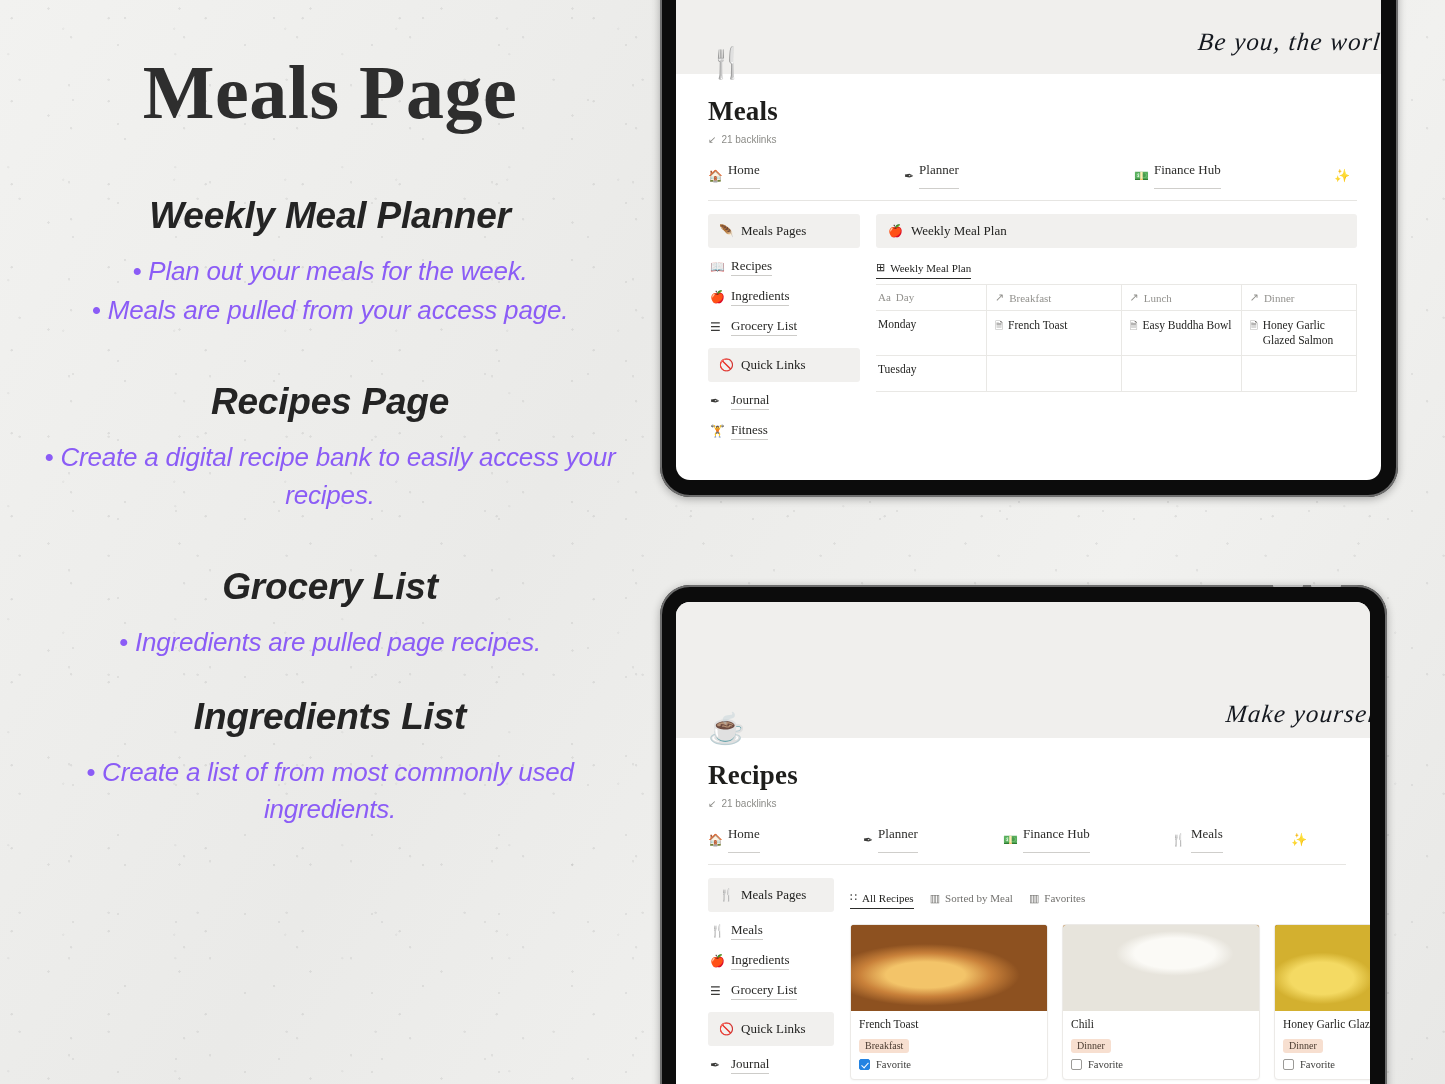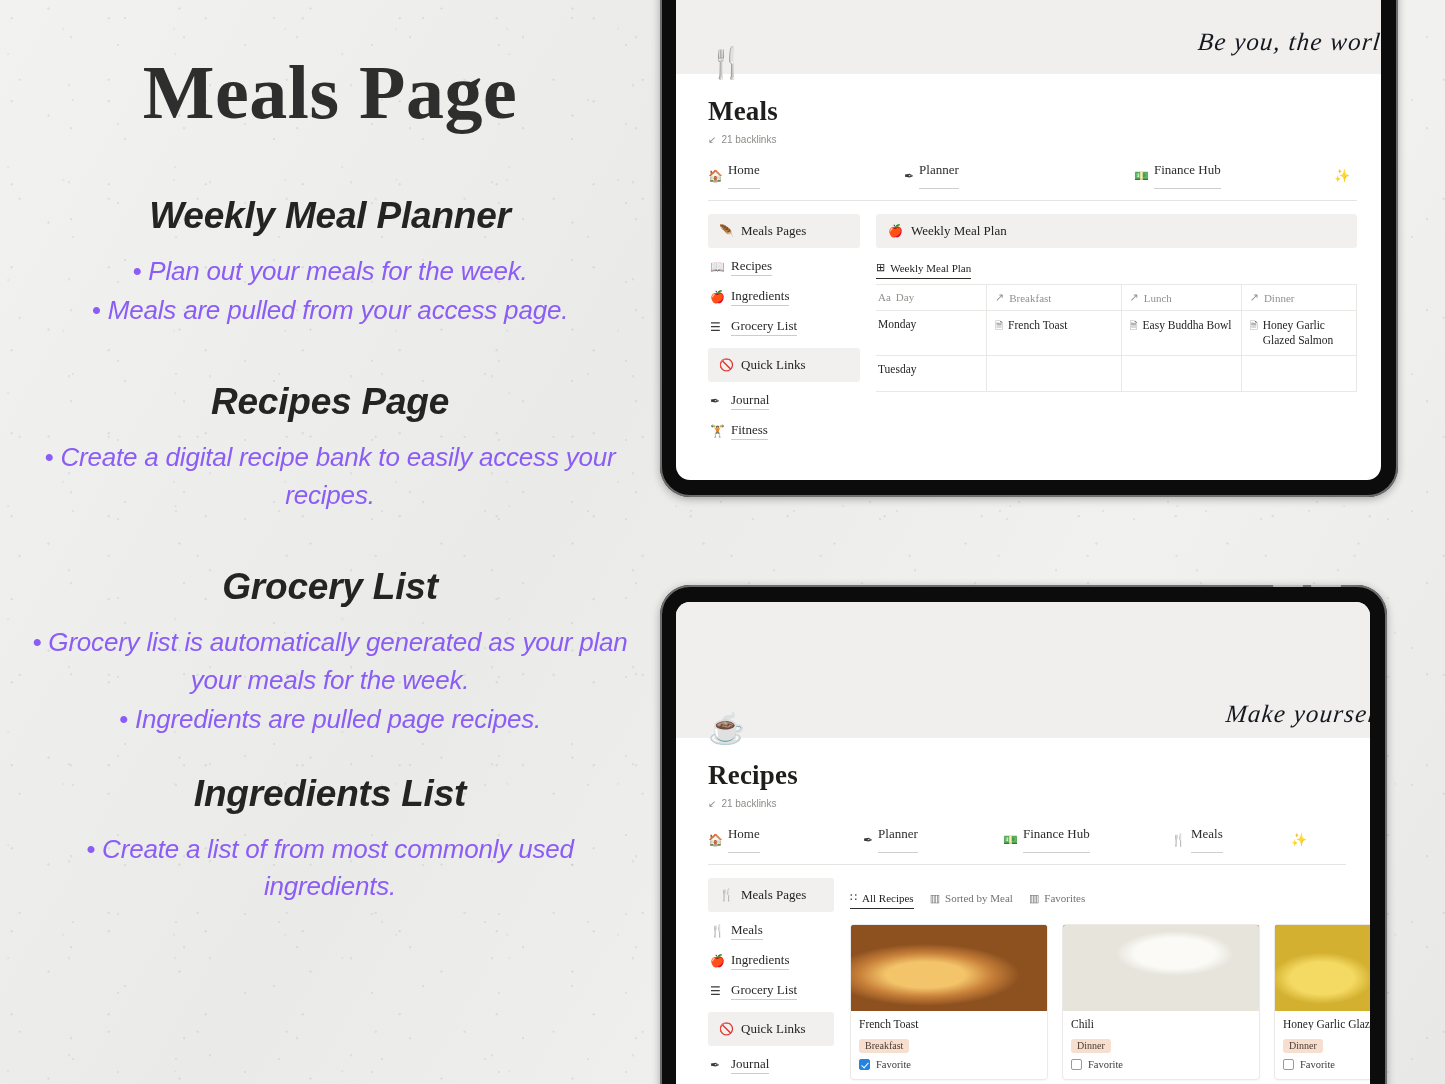--- a/index.html
+++ b/index.html
@@ -399,21 +399,20 @@
   <div class="section sec-2">
     <div class="section-heading">Recipes Page</div>
     <ul class="bullets">
       <li>Create a digital recipe bank to easily access your recipes.</li>
     </ul>
   </div>
 
   <div class="section sec-3">
     <div class="section-heading">Grocery List</div>
     <ul class="bullets">
-      <li>Grocery list is automatically generated as your plan your meals for the week.</li>
       <li>Ingredients are pulled page recipes.</li>
     </ul>
   </div>
 
   <div class="section sec-4">
     <div class="section-heading">Ingredients List</div>
     <ul class="bullets">
       <li>Create a list of from most commonly used ingredients.</li>
     </ul>
   </div>

